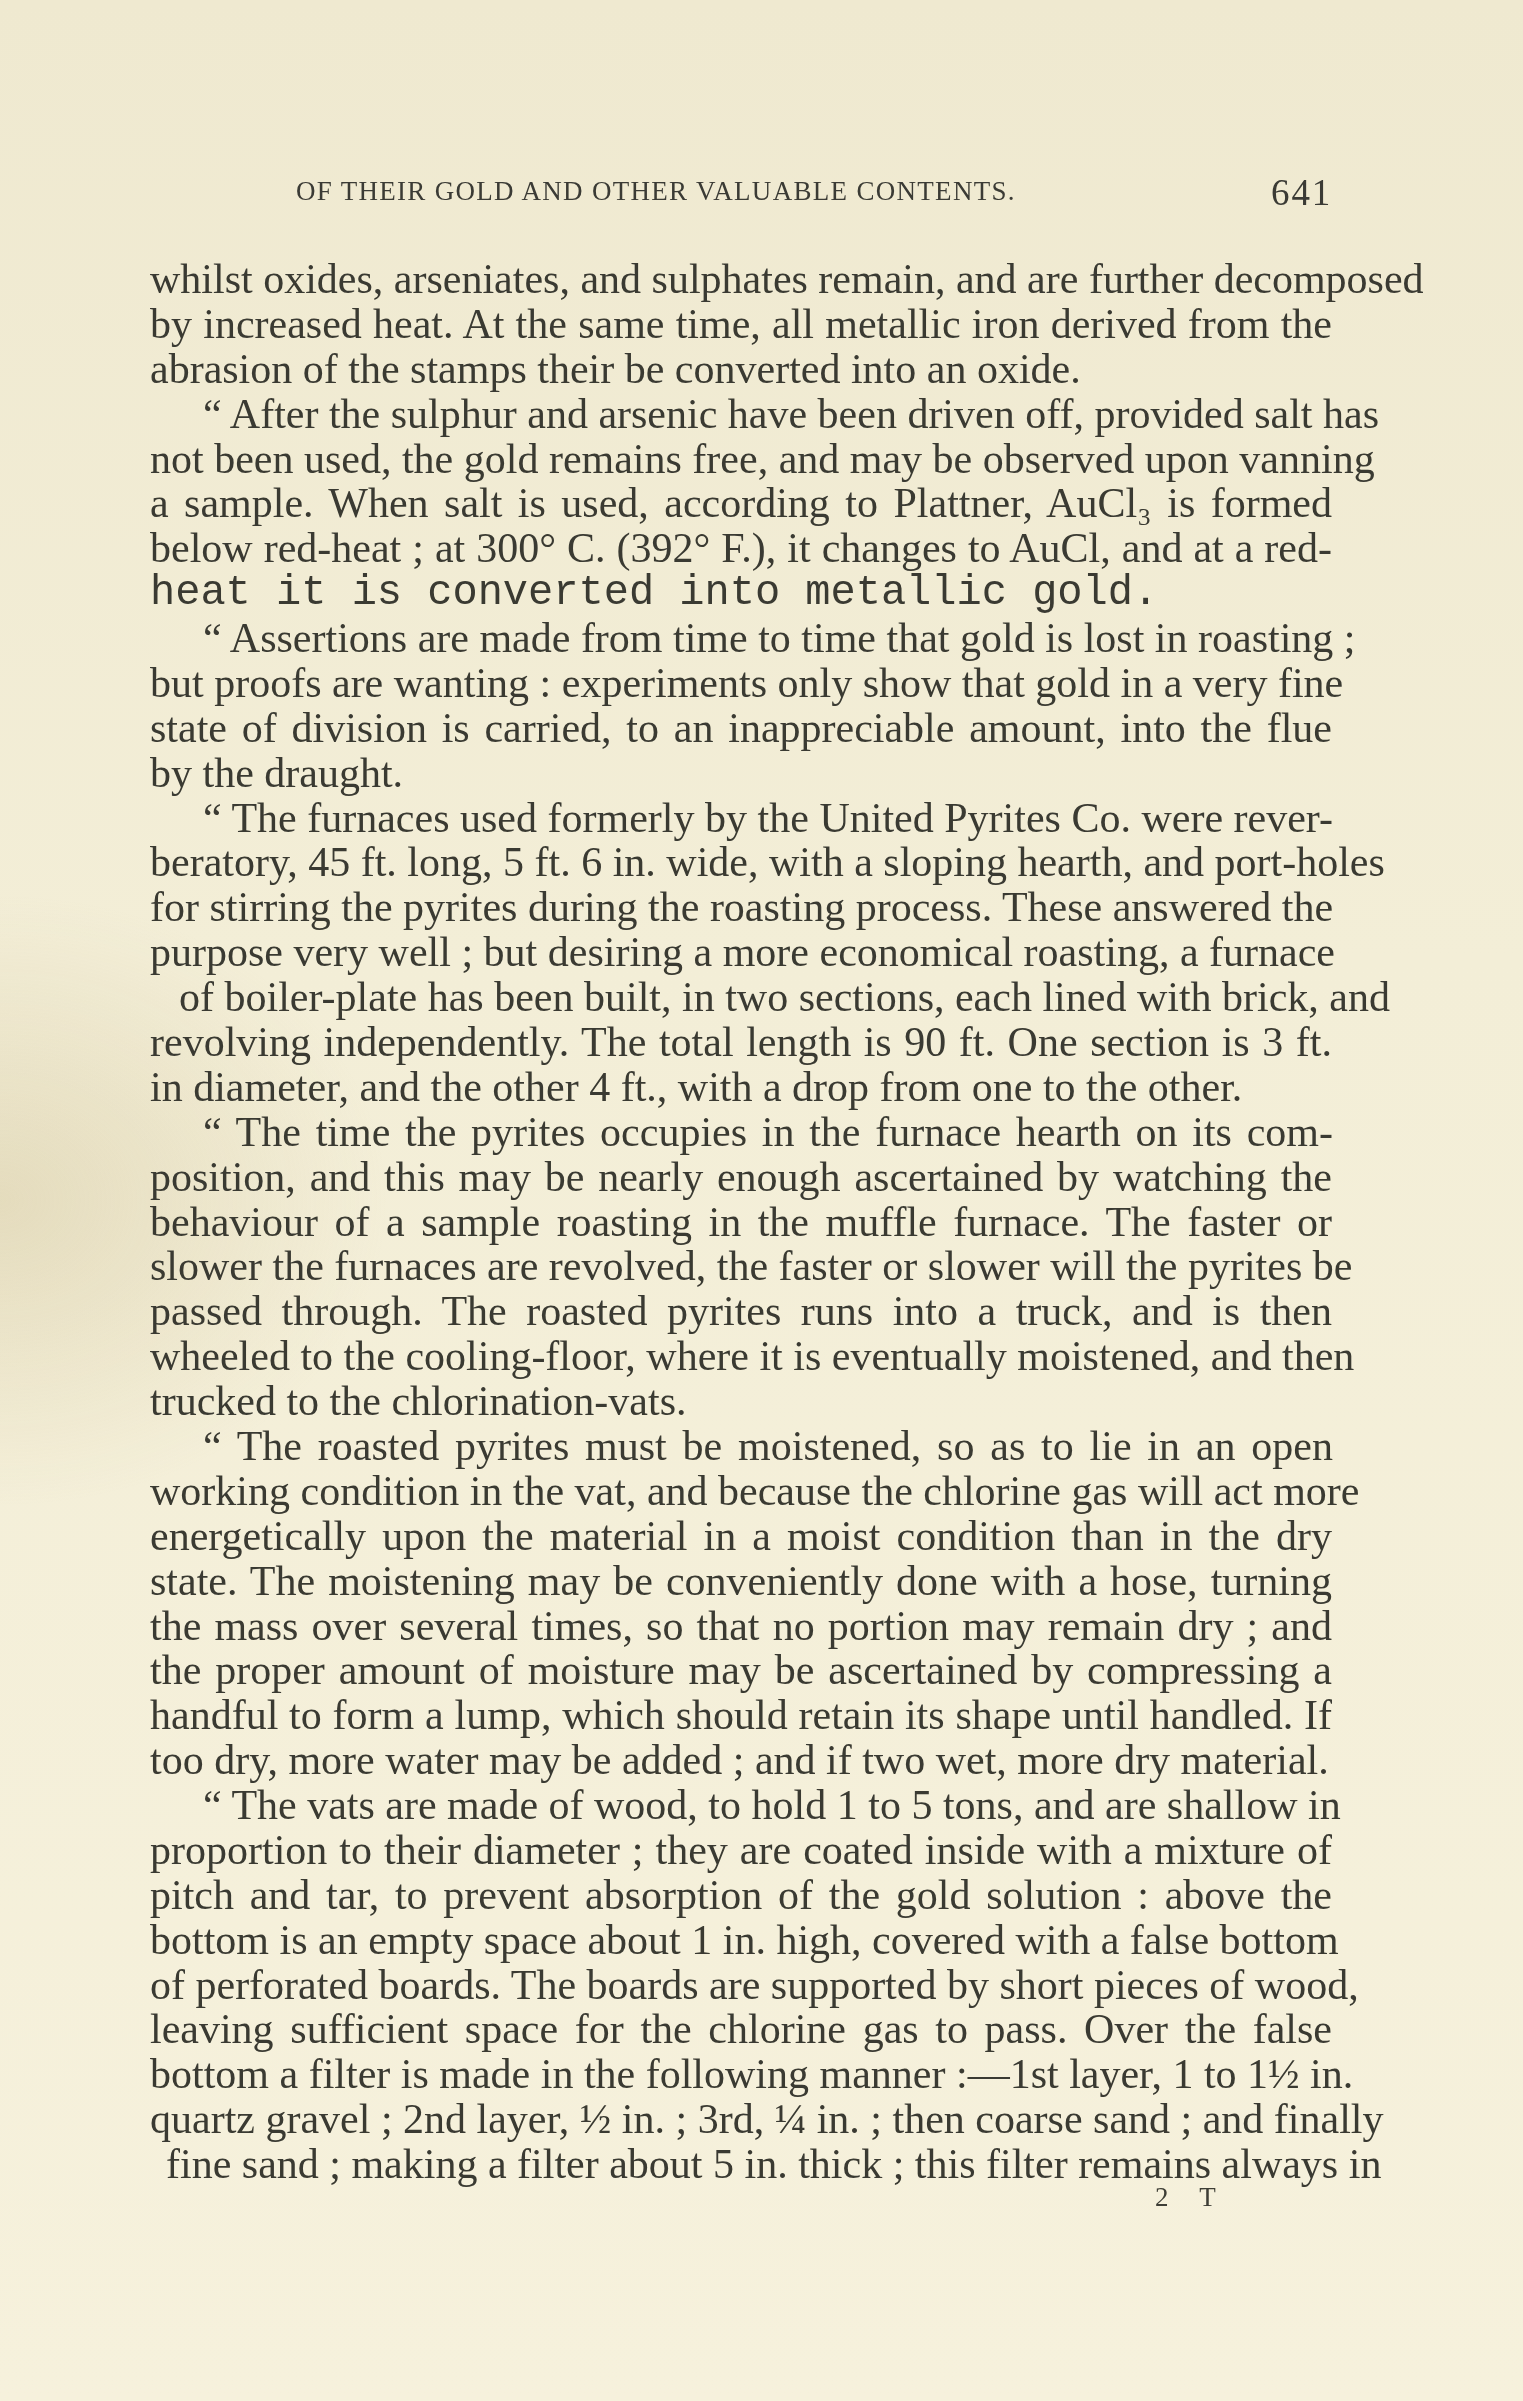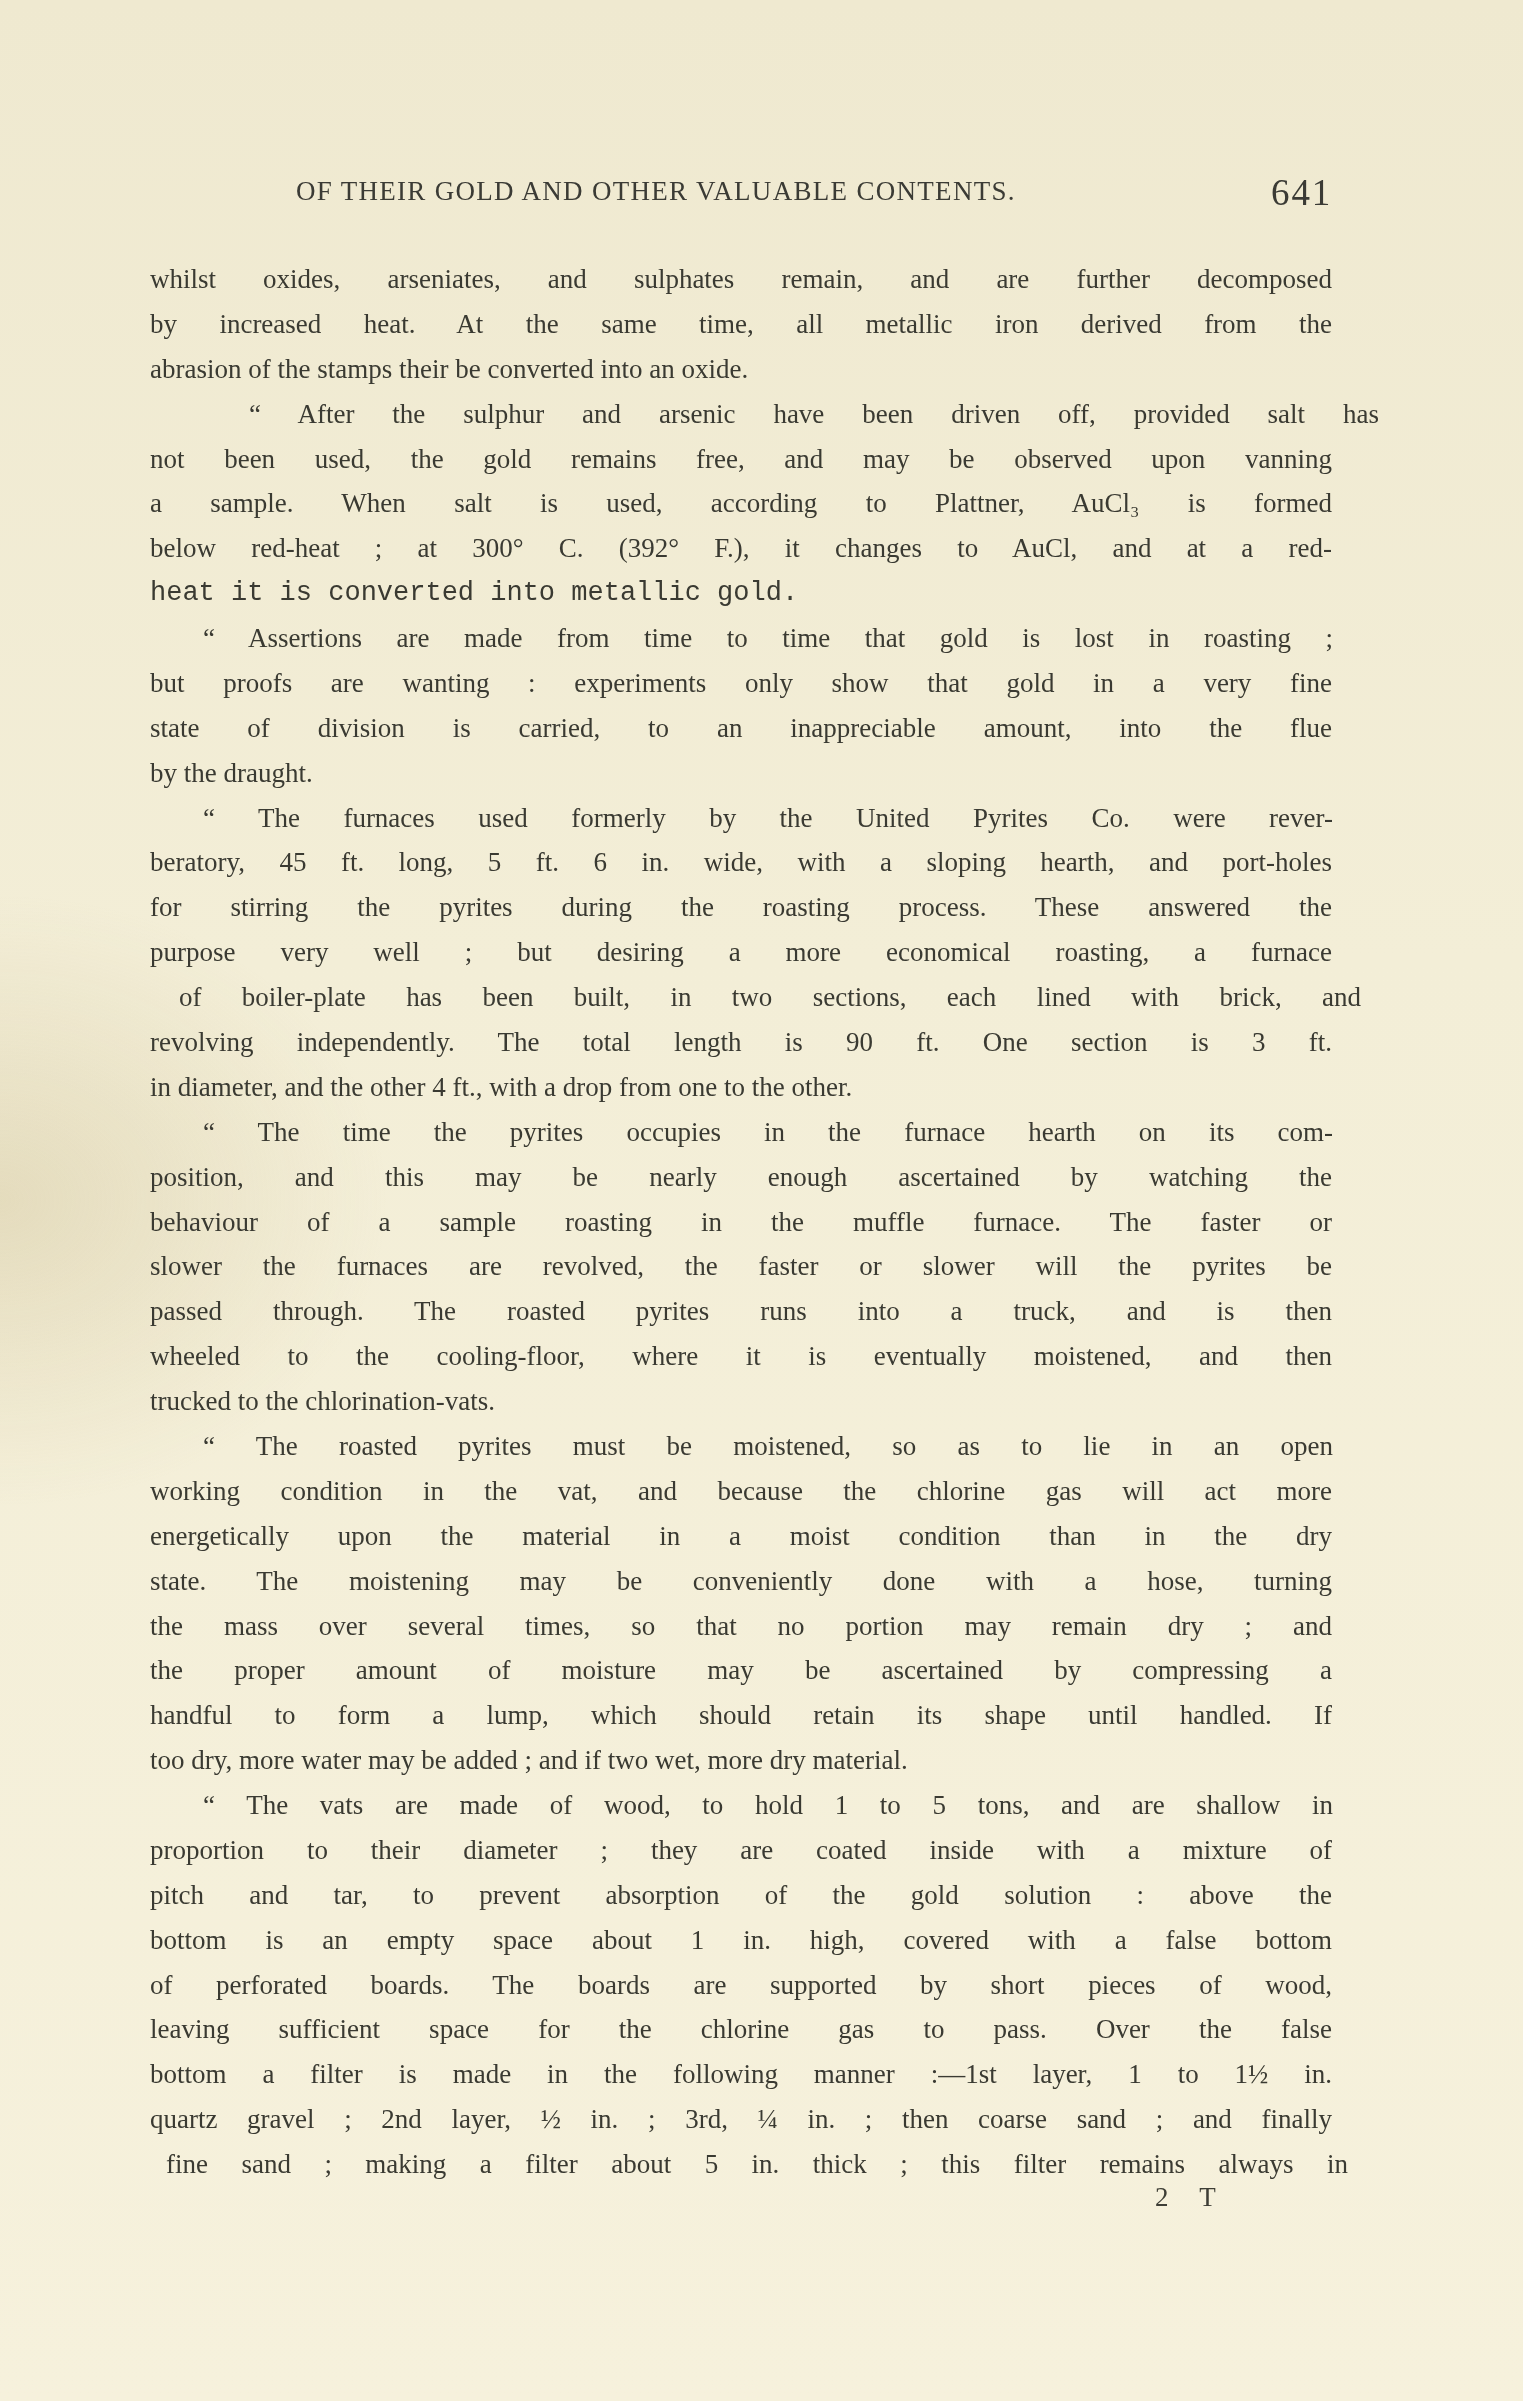--- a/index.html
+++ b/index.html
@@ -16,21 +16,21 @@
     .page { position: absolute; left: 18px; top: 0; width: 1524px; height: 2293px; }
     .header {
       position: absolute; top: 176px; left: 278px; width: 1036px;
       font-size: 27px; letter-spacing: 1.3px; color: #3b3b35;
     }
     .header-title { position: absolute; left: 0; top: 0; white-space: nowrap; }
     .page-number { position: absolute; right: 0; top: -5.3px; font-size: 37px; letter-spacing: 1.8px; }
     .body-text { position: absolute; left: 132px; top: 256px; width: 1182px; }
     .line {
       position: absolute; left: 0; width: 1182px; height: 46px;
-      font-size: 27px; line-height: 46px; white-space: nowrap;
+      font-size: 42px; line-height: 46px; white-space: nowrap;
       text-align: justify; text-align-last: justify; color: #3a3a32;
     }
     .line.indent { left: 53px; width: 1130px; }
     .line.last { text-align-last: left; }
     .signature {
       position: absolute; left: 1137px; top: 2182px;
       font-size: 27px; letter-spacing: 12.3px; color: #3e3e36;
     }
   </style>
 </head>
@@ -39,21 +39,21 @@
 <div class="page">
   <div class="header">
     <span class="header-title">OF THEIR GOLD AND OTHER VALUABLE CONTENTS.</span>
     <span class="page-number">641</span>
   </div>
 
   <div class="body-text" id="body-text">
       <div class="line" style="top: 0px;">whilst oxides, arseniates, and sulphates remain, and are further decomposed</div>
       <div class="line" style="top: 45px;">by increased heat.  At the same time, all metallic iron derived from the</div>
       <div class="line last" style="top: 90px;">abrasion of the stamps their be converted into an oxide.</div>
-      <div class="line indent" style="top: 135px; margin-left: 46px;">“ After the sulphur and arsenic have been driven off, provided salt has</div>
+      <div class="line indent" style="top: 135px;">“ After the sulphur and arsenic have been driven off, provided salt has</div>
       <div class="line" style="top: 180px;">not been used, the gold remains free, and may be observed upon vanning</div>
       <div class="line" style="top: 224px;">a sample.  When salt is used, according to Plattner, AuCl₃ is formed</div>
       <div class="line" style="top: 269px;">below red-heat ; at 300° C. (392° F.), it changes to AuCl, and at a red-</div>
       <div class="line last" style="top: 314px; font-family: Liberation Mono, monospace;">heat it is converted into metallic gold.</div>
       <div class="line indent" style="top: 359px;">“ Assertions are made from time to time that gold is lost in roasting ;</div>
       <div class="line" style="top: 404px;">but proofs are wanting : experiments only show that gold in a very fine</div>
       <div class="line" style="top: 449px;">state of division is carried, to an inappreciable amount, into the flue</div>
       <div class="line last" style="top: 494px;">by the draught.</div>
       <div class="line indent" style="top: 539px;">“ The furnaces used formerly by the United Pyrites Co. were rever-</div>
       <div class="line" style="top: 583px;">beratory, 45 ft. long, 5 ft. 6 in. wide, with a sloping hearth, and port-holes</div>

